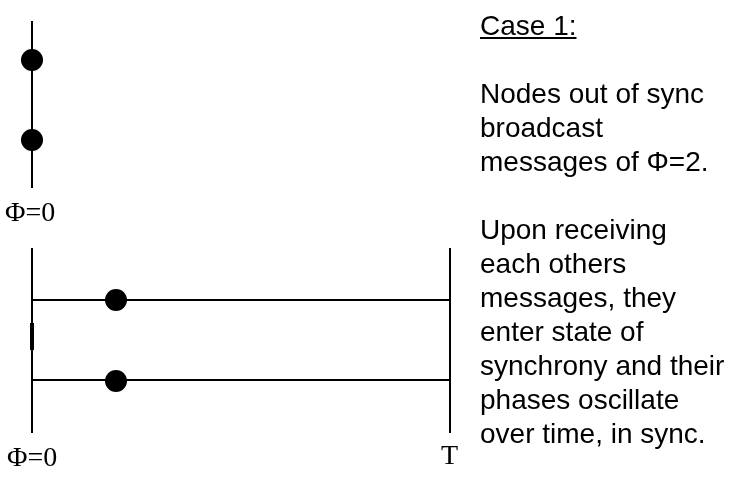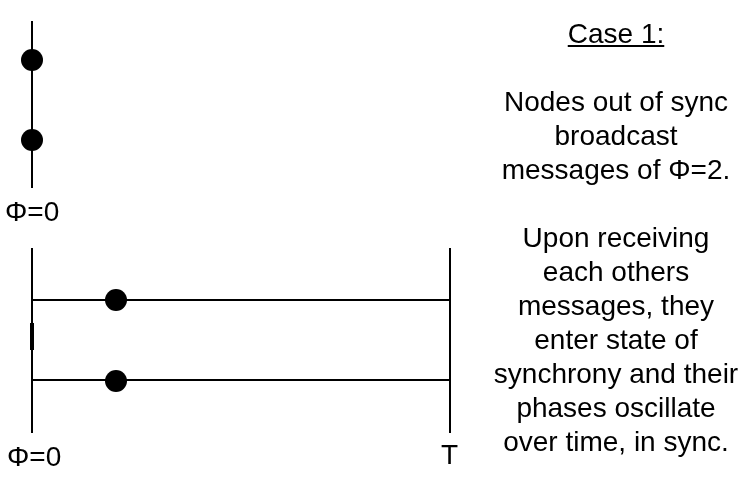--- a/index.html
+++ b/index.html
@@ -18,45 +18,45 @@
   .tick  { width: 4px; background: #000000; }
   .dot {
     width: 22px; height: 22px;
     background: #000000;
     border-radius: 50%;
   }
   .lbl {
     font-size: 28px;
     line-height: 28px;
     white-space: nowrap;
+    font-family: Liberation Serif, serif;
   }
   
   .top-vline   { left: 31px;  top: 21px;  height: 167px; }
   .top-dot-a   { left: 21px;  top: 49px;  }
   .top-dot-b   { left: 21px;  top: 129px; }
   .top-phase-lbl { left: 5px; top: 198px; }
   
   .bot-left-vline  { left: 31px;  top: 248px; height: 185px; }
   .bot-right-vline { left: 449px; top: 248px; height: 185px; }
   .bot-tick        { left: 30px;  top: 323px; height: 27px; }
   .bot-hline-a     { left: 31px;  top: 299px; width: 420px; }
   .bot-hline-b     { left: 31px;  top: 379px; width: 420px; }
   .bot-dot-a       { left: 105px; top: 289px; }
   .bot-dot-b       { left: 105px; top: 370px; }
   .bot-phase-lbl   { left: 7px;   top: 443px; }
   .bot-t-lbl       { left: 441px; top: 441px; }
   
   .notes {
     position: absolute;
     left: 480px;
-    top: 17px;
+    top: 9px;
     width: 272px;
     font-size: 28px;
     line-height: 34px;
-    text-align: center;
   }
   .notes-heading {
     margin: 0;
     font-size: 28px;
     font-weight: 400;
     text-decoration: underline;
   }
   .notes-para {
     margin: 34px 0 0 0;
     white-space: pre-line;

